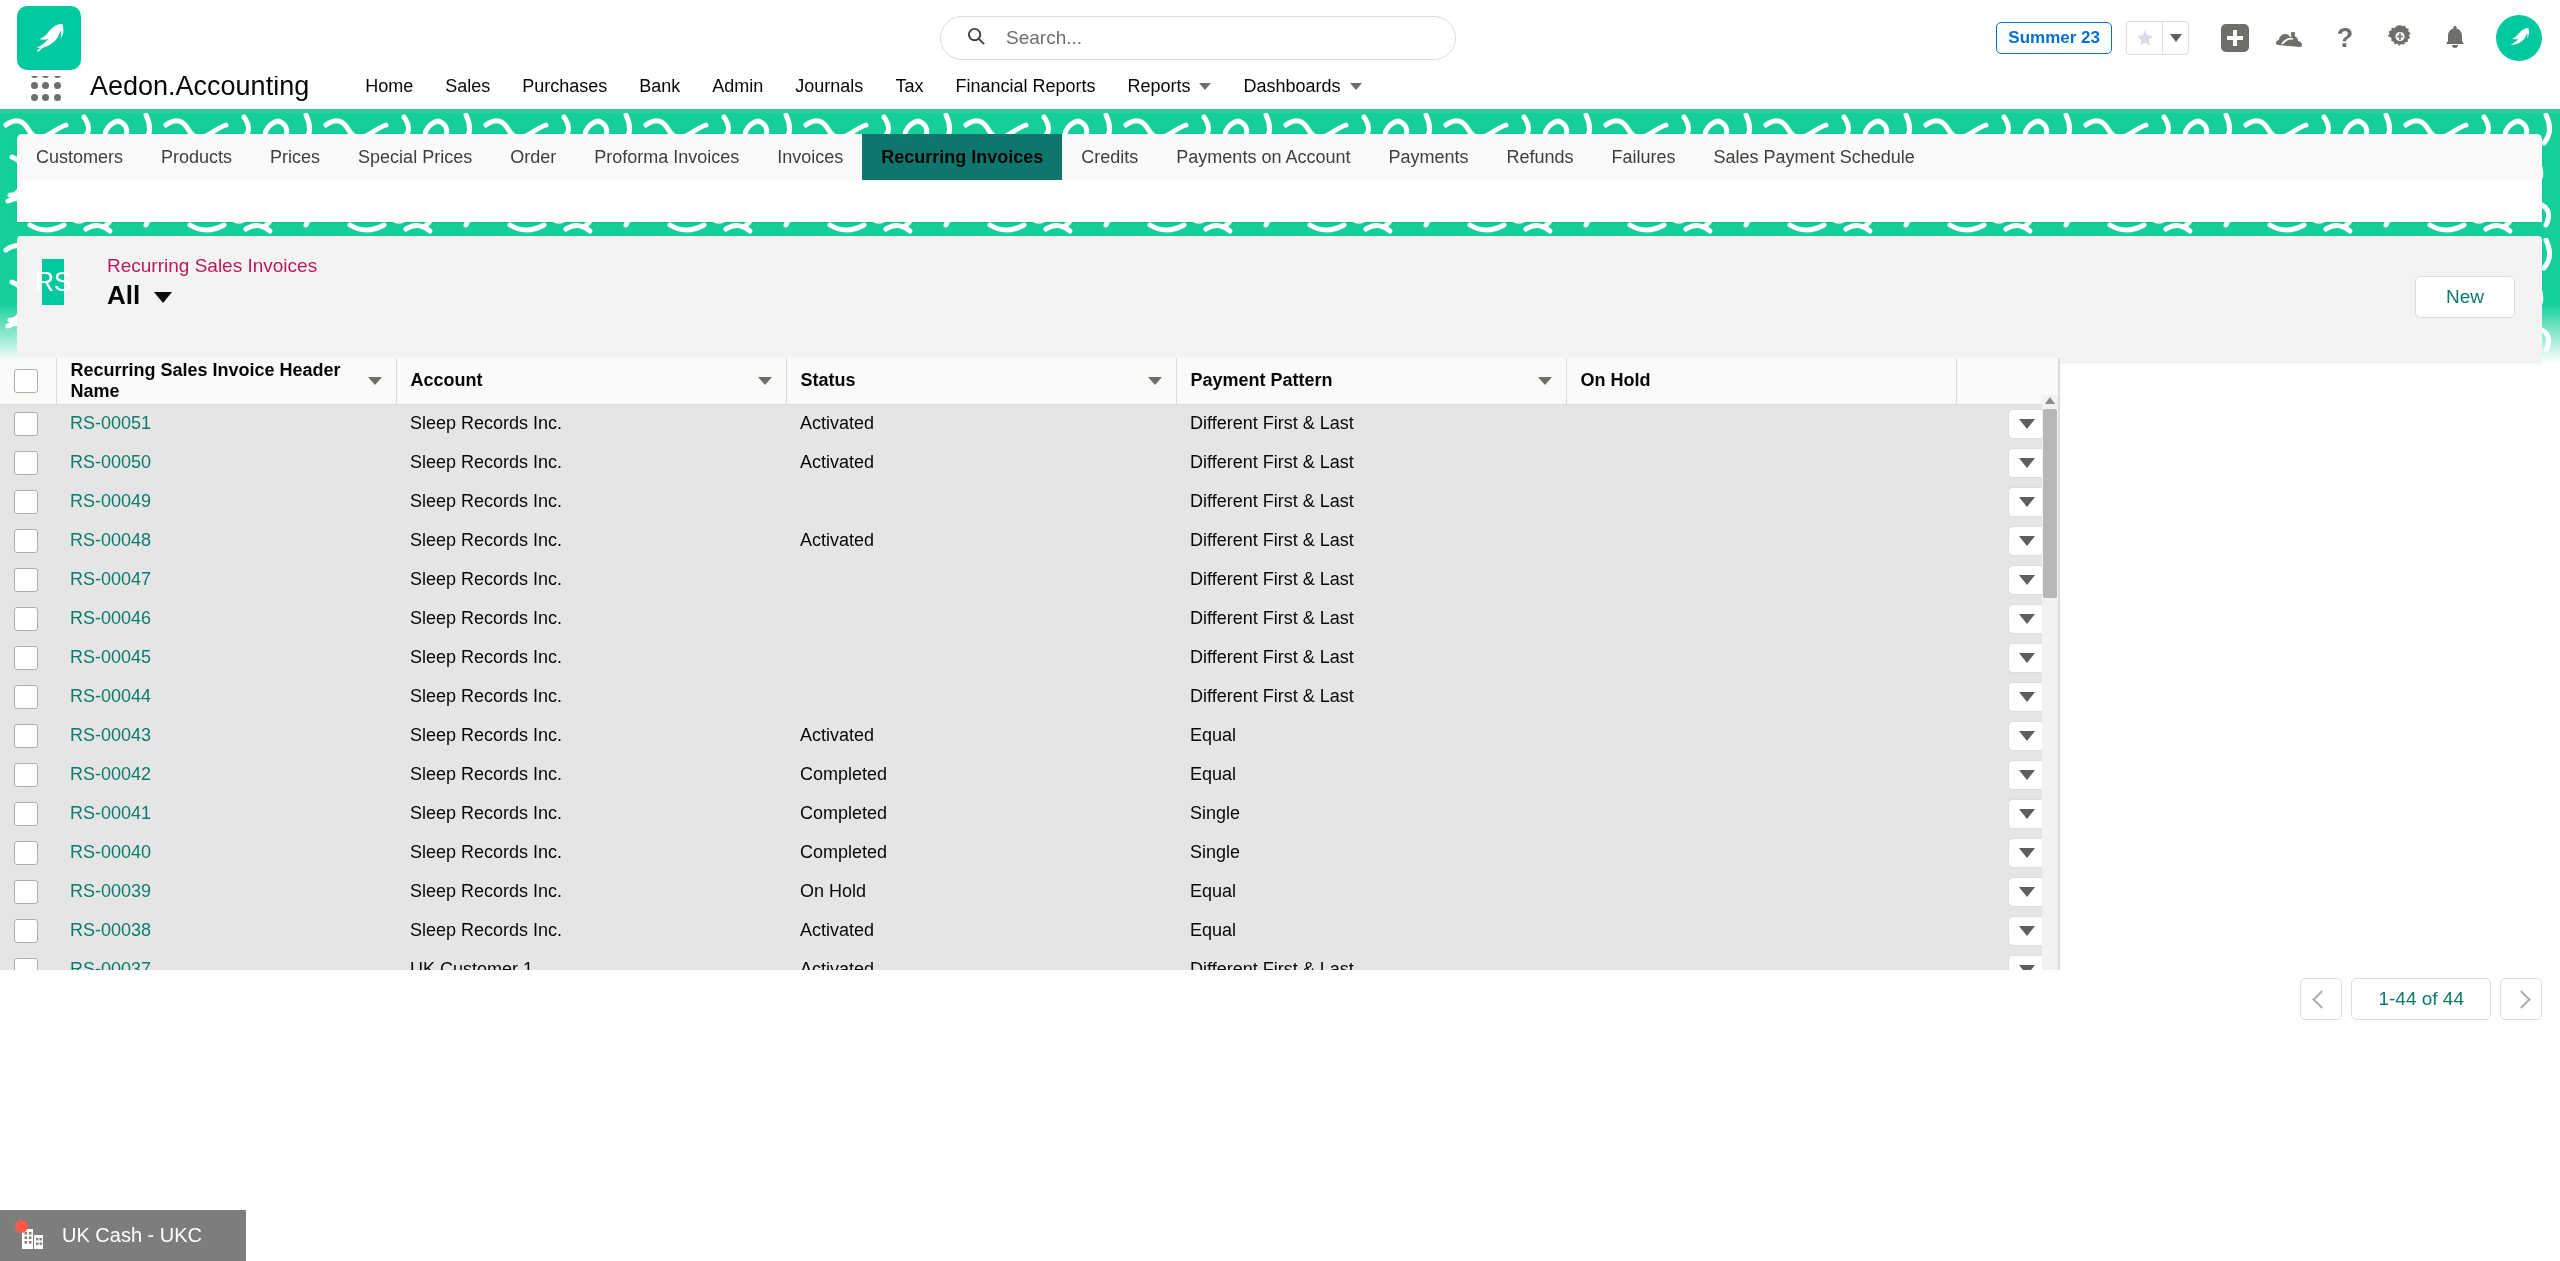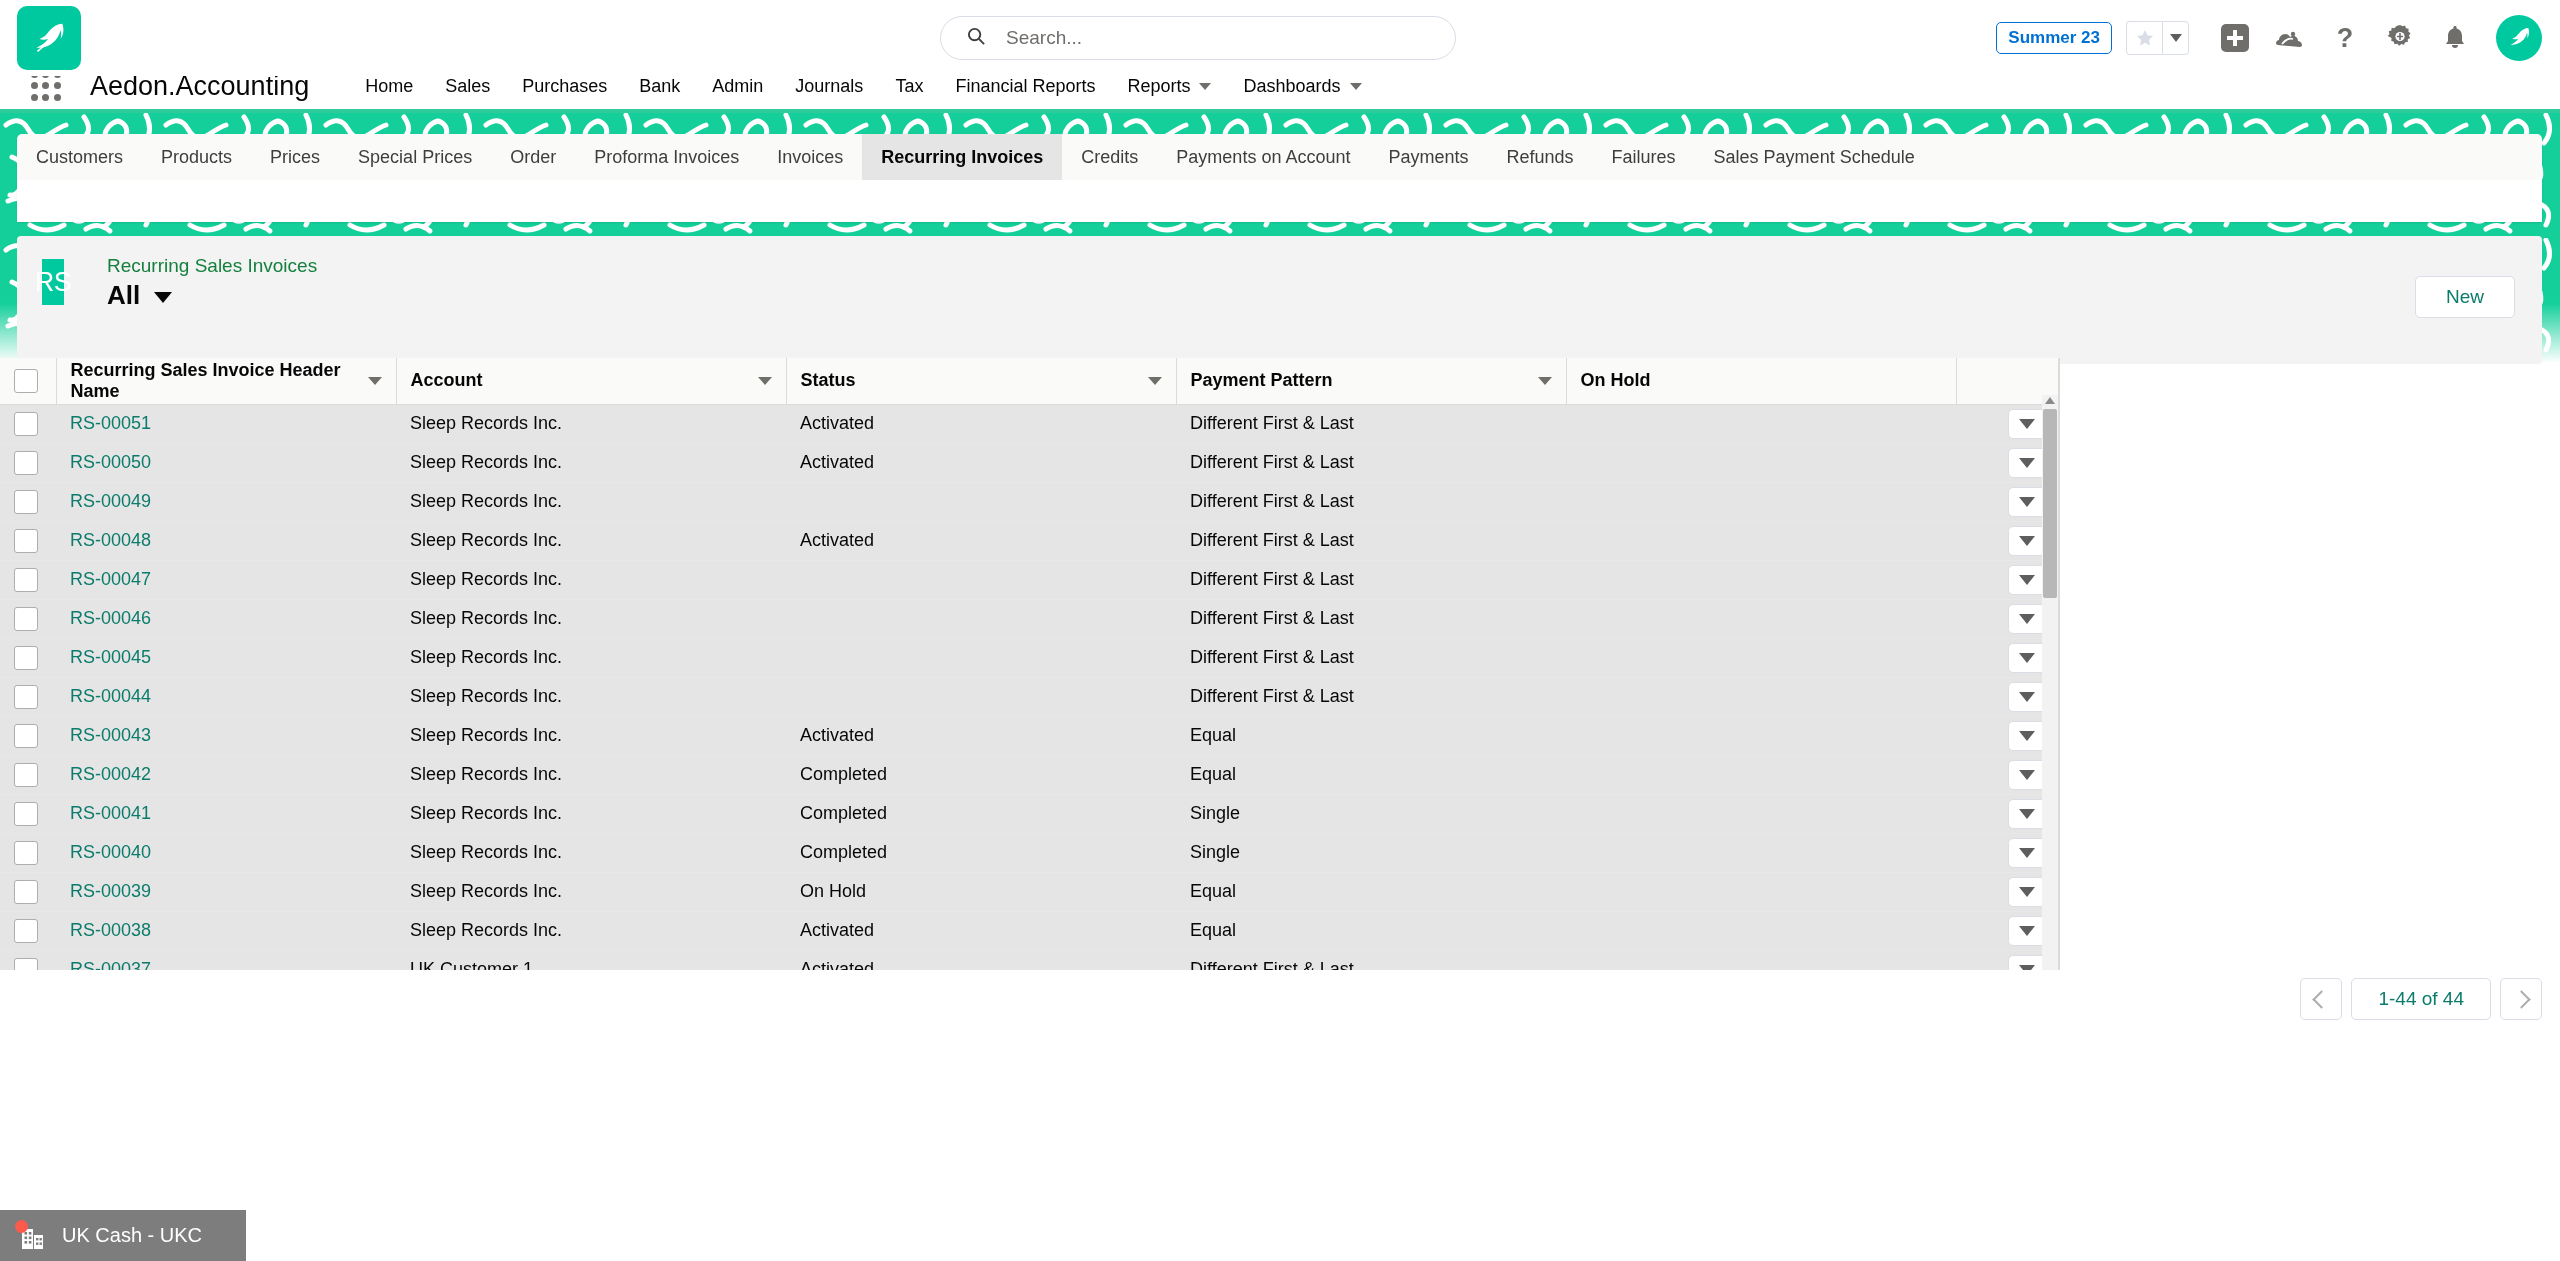--- a/index.html
+++ b/index.html
@@ -110,39 +110,39 @@
     background: #fafaf9; border-radius: 5px 5px 0 0;
     box-shadow: 0 1px 2px rgba(0,0,0,.08);
     z-index: 10;
   }
   .subtab-row { display: flex; align-items: stretch; height: 46px; }
   .subtab {
     font-size: 18px; color: #3e3e3c; padding: 0 19px;
     display: flex; align-items: center; white-space: nowrap; cursor: pointer;
   }
   .subtab.active {
-    background: #e5e5e5; color: #080707; font-weight: bold;
+    background: #0f766e; color: #080707; font-weight: bold;
   }
   .subtab-body { height: 42px; background: #ffffff; }
 
   
   .listview-card {
     position: absolute; top: 236px; left: 17px; width: 2525px; height: 128px;
     background: #f3f3f3; border-radius: 4px;
     z-index: 10;
   }
   .lv-badge {
     position: absolute; left: 25px; top: 23px;
     width: 22px; height: 46px; background: #00C9A0;
     color: #fff; font-size: 27px; font-weight: 400;
     display: flex; align-items: center; justify-content: center;
     letter-spacing: -0.5px;
   }
   .lv-meta { position: absolute; left: 90px; top: 17px; }
-  .lv-obj { font-size: 19px; color: #15803d; line-height: 1.35; }
+  .lv-obj { font-size: 19px; color: #be185d; line-height: 1.35; }
   .lv-title-row { display: flex; align-items: center; gap: 14px; margin-top: 1px; }
   .lv-title { font-size: 26px; font-weight: bold; color: #080707; }
   .lv-caret { width: 0; height: 0; border-left: 9px solid transparent; border-right: 9px solid transparent; border-top: 11px solid #080707; margin-top: 4px; cursor: pointer; }
   .new-btn {
     position: absolute; right: 27px; top: 40px;
     border: 1px solid #d8dde6; background: #fff; border-radius: 5px;
     font-size: 19px; color: #0b7c6b; padding: 9px 30px; cursor: pointer;
     font-family: "Liberation Sans", sans-serif;
   }
 

